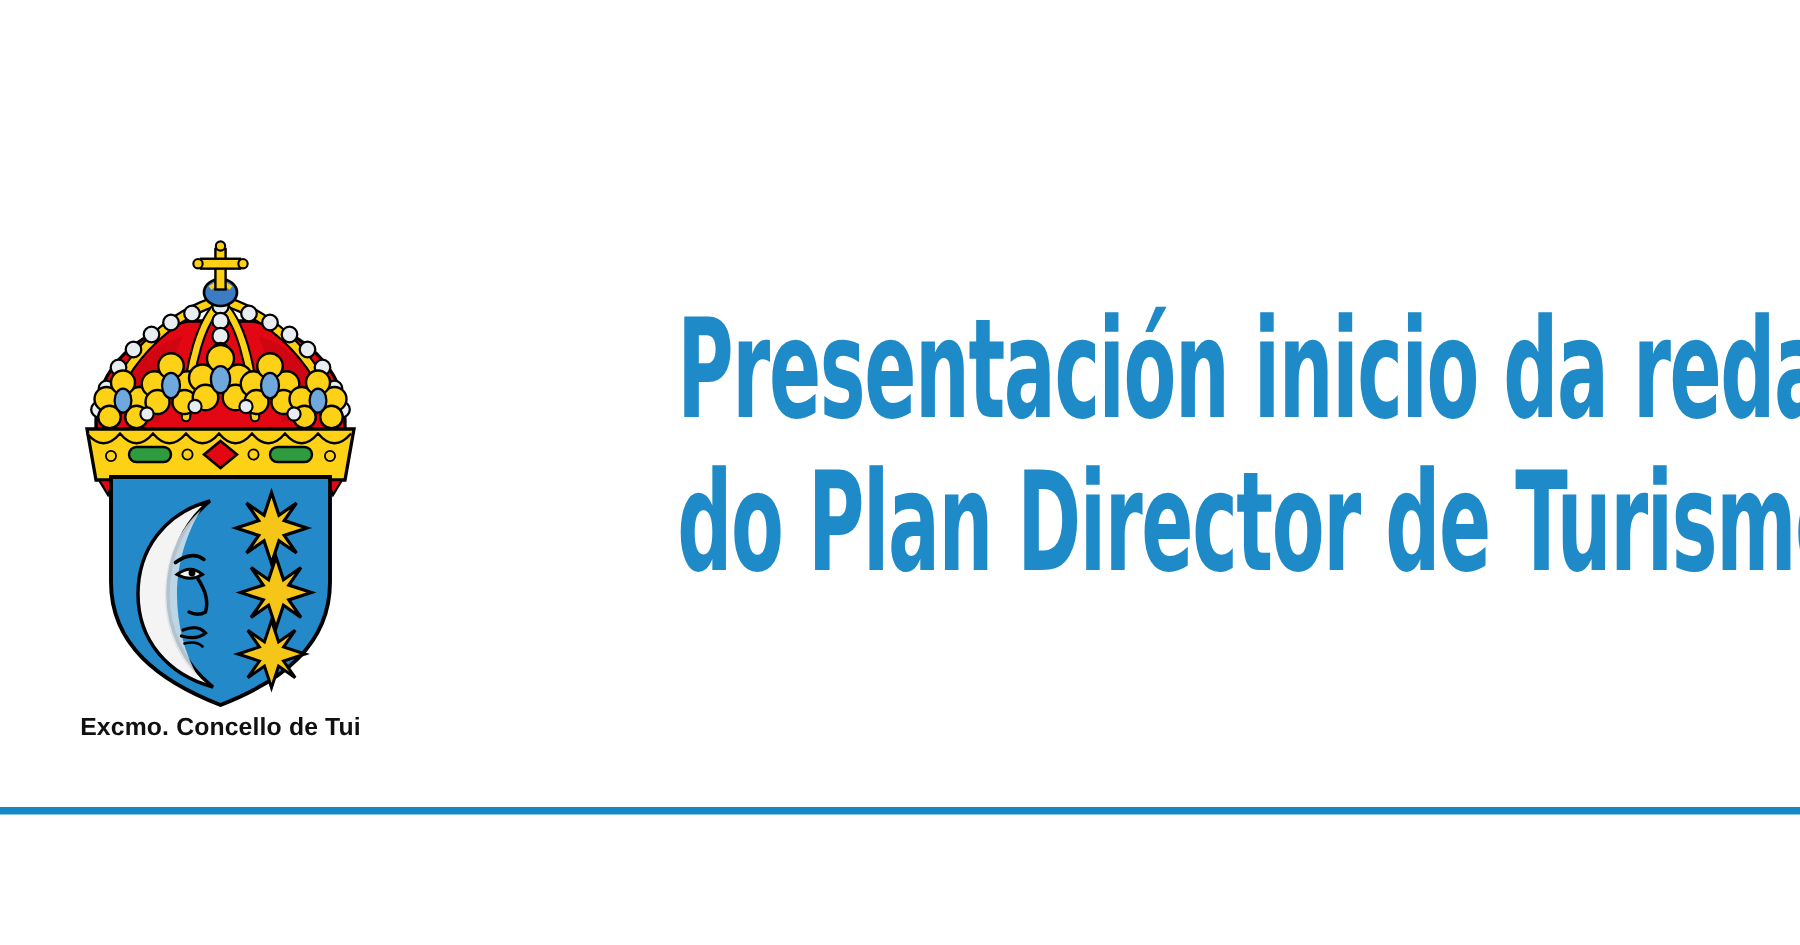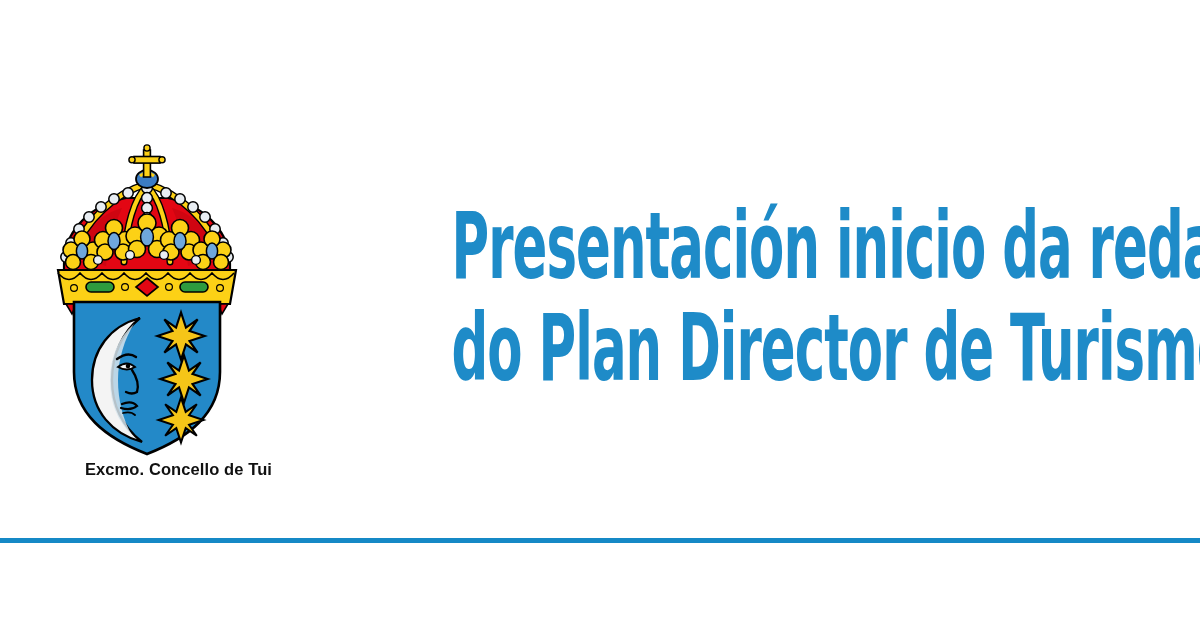--- a/index.html
+++ b/index.html
@@ -18,23 +18,23 @@
     position: relative;
     width: 1200px;
     height: 630px;
     background: #ffffff;
   }
 
   
   .crest-block {
     position: absolute;
     left: 22px;
-    top: 136px;
+    top: 152px;
     width: 250px;
-    text-align: right;
+    text-align: center;
   }
   .crest-svg {
     display: block;
     width: 250px;
     height: 330px;
   }
   .crest-caption {
     margin-top: -6px;
     font-family: "Liberation Sans", sans-serif;
     font-size: 16.5px;

